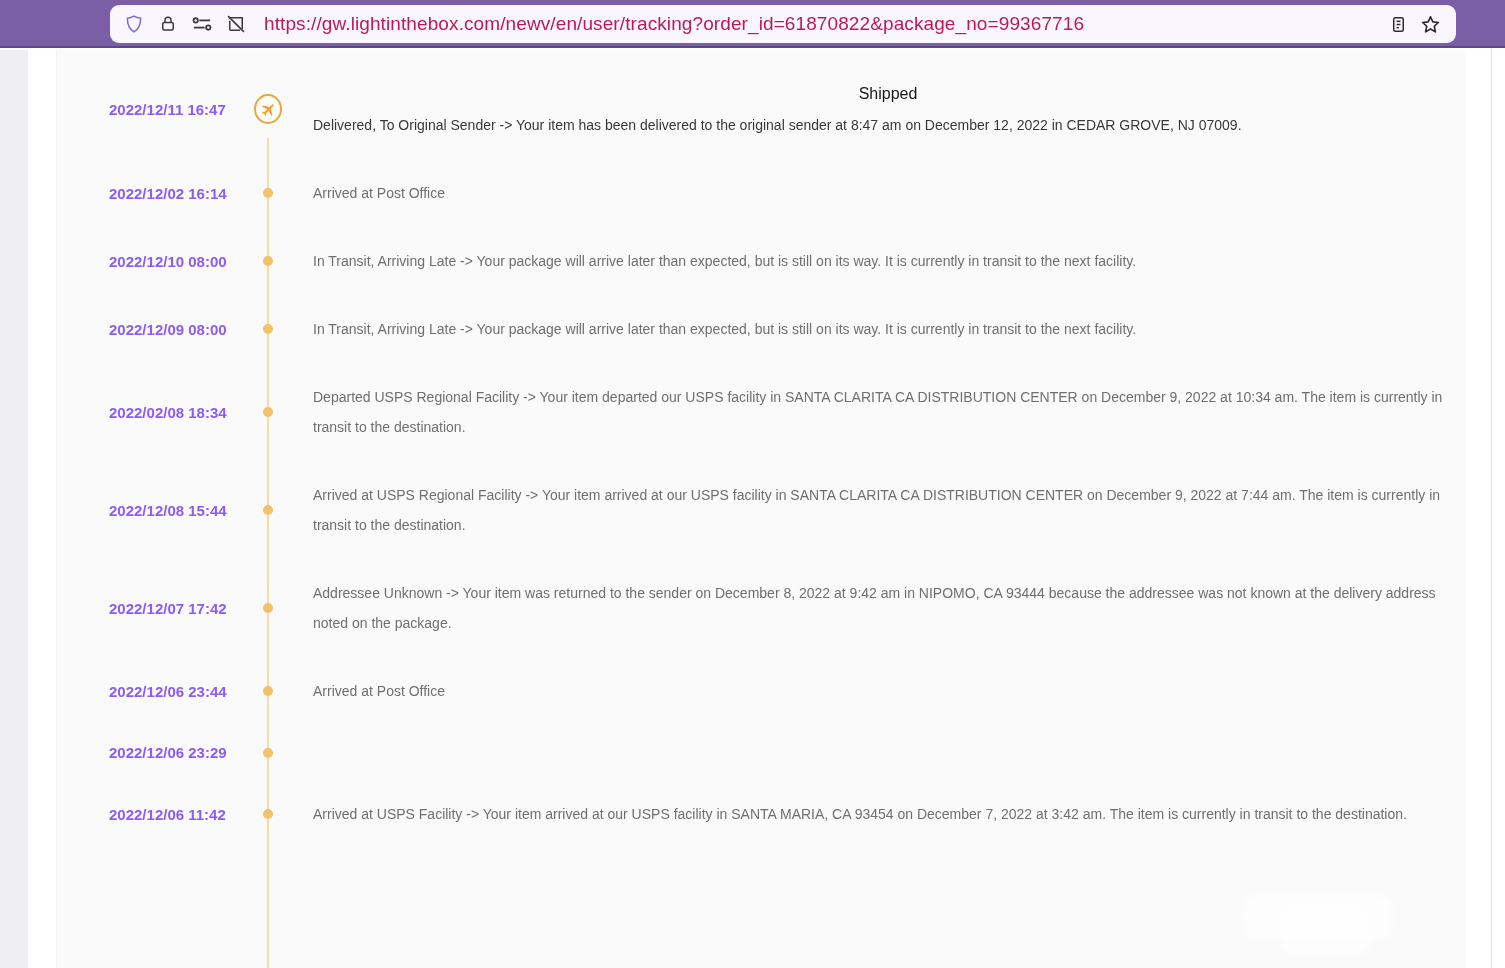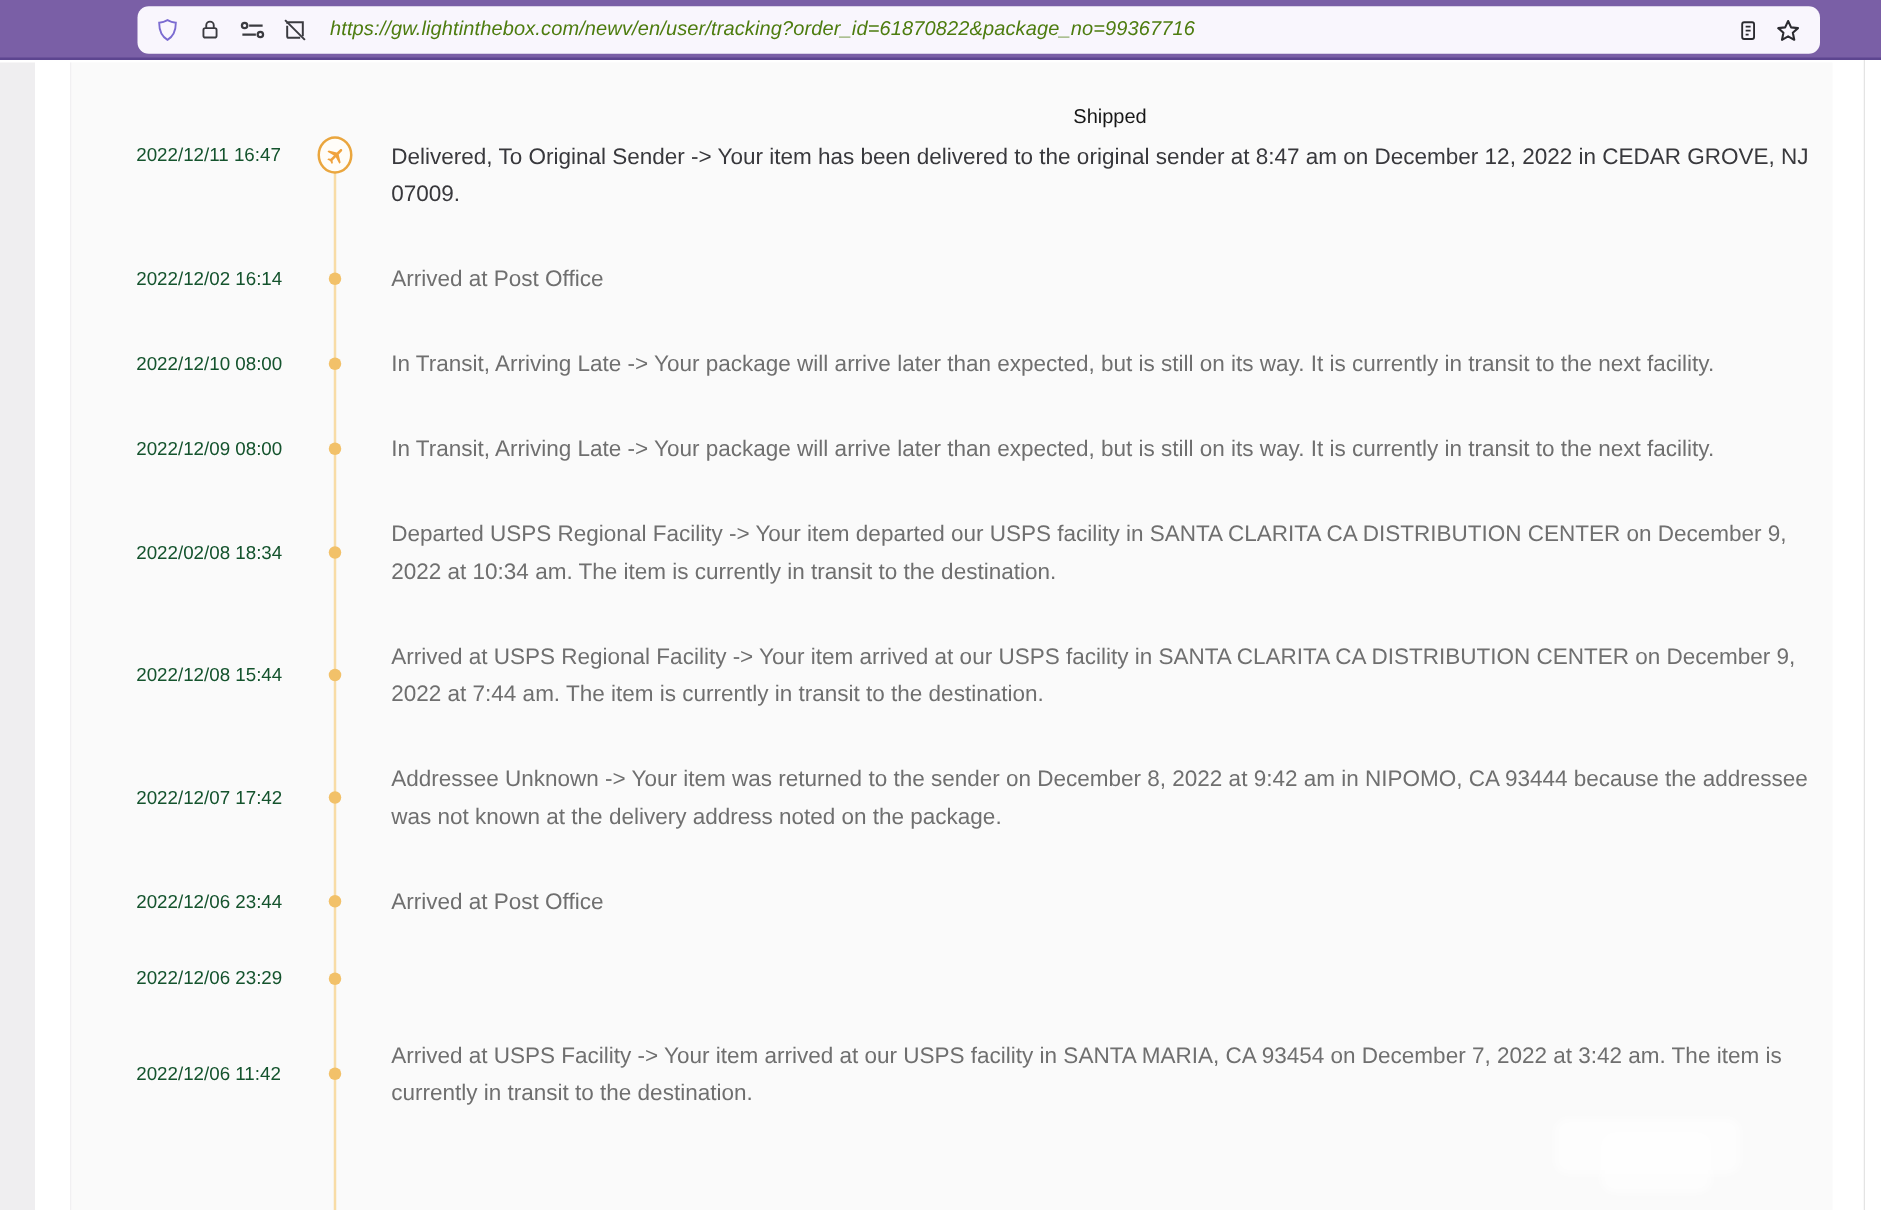--- a/index.html
+++ b/index.html
@@ -14,22 +14,22 @@
   }
   .urlbar {
     position:absolute; left:110px; top:5px; width:1346px; height:38px;
     background:var(--urlbar,#f9f6fd); border-radius:9px;
     display:flex; align-items:center; padding:0 12px;
   }
   .urlbar .ic { display:flex; align-items:center; justify-content:center;
     width:24px; height:24px; margin-right:10px; flex-shrink:0; cursor:pointer; }
   .urlbar .ic svg { display:block; }
   .url-text {
-    font-size:16px; color:#4d7c0f; white-space:nowrap; overflow:hidden;
-    flex:1; margin-left:6px; letter-spacing:0.1px;font-style:italic;
+    font-size:19px; color:#be185d; white-space:nowrap; overflow:hidden;
+    flex:1; margin-left:6px; letter-spacing:0.1px;
   }
   .urlbar-right { display:flex; align-items:center; gap:6px; margin-left:8px; }
   .urlbar-right .ic { margin-right:2px; }
 
   
   .left-strip {
     position:absolute; left:0; top:50px; width:28px; height:918px;
     background:#efeef0;
   }
   .card {
@@ -37,37 +37,37 @@
     background:#fafafa; border-left:1px solid #f1f0f2;
   }
   .timeline { position:relative; width:100%; min-height:918px; padding-top:28px; }
   .tl-line {
     position:absolute; left:210px; top:88px; bottom:-10px; width:2px;
     background:var(--tl-line,#f8dca6);
   }
   .row { display:flex; align-items:center; margin-bottom:38px; position:relative; }
   .date {
     padding-left:52px; width:197px; flex-shrink:0;
-    font-size:15px; color:#14532d; white-space:nowrap;
+    font-size:15px; color:#8b5cf6; white-space:nowrap;font-weight:bold;
   }
   .marker-col { width:28px; flex-shrink:0; display:flex; align-items:center;
     justify-content:center; position:relative; z-index:2; }
   .dot {
     width:10px; height:10px; border-radius:50%;
     background:var(--tl-dot,#f2c169); display:block;
   }
   .icon-circle {
     width:30px; height:30px; border-radius:50%; background:#fffdf8;
     border:2px solid var(--accent,#eaa63e);
     display:flex; align-items:center; justify-content:center;
   }
   .icon-circle svg { transform:rotate(45deg); }
   .content { margin-left:31px; width:1150px; }
   .ev-title { font-size:16px; font-weight:normal; color:#171717; line-height:32px;text-align:center; }
-  .ev-text { font-size:18px; line-height:30px; color:#6f6f6f; }
+  .ev-text { font-size:14px; line-height:30px; color:#6f6f6f; }
   .row.first .ev-text { color:#38383c; }
 
   .scroll-track {
     position:absolute; left:1491px; top:48px; width:1px; height:920px;
     background:#e4e4e4;
   }
   .watermark {
     position:absolute; background:rgba(255,255,255,0.55); border-radius:12px;
     filter:blur(3px); pointer-events:none;
   }

